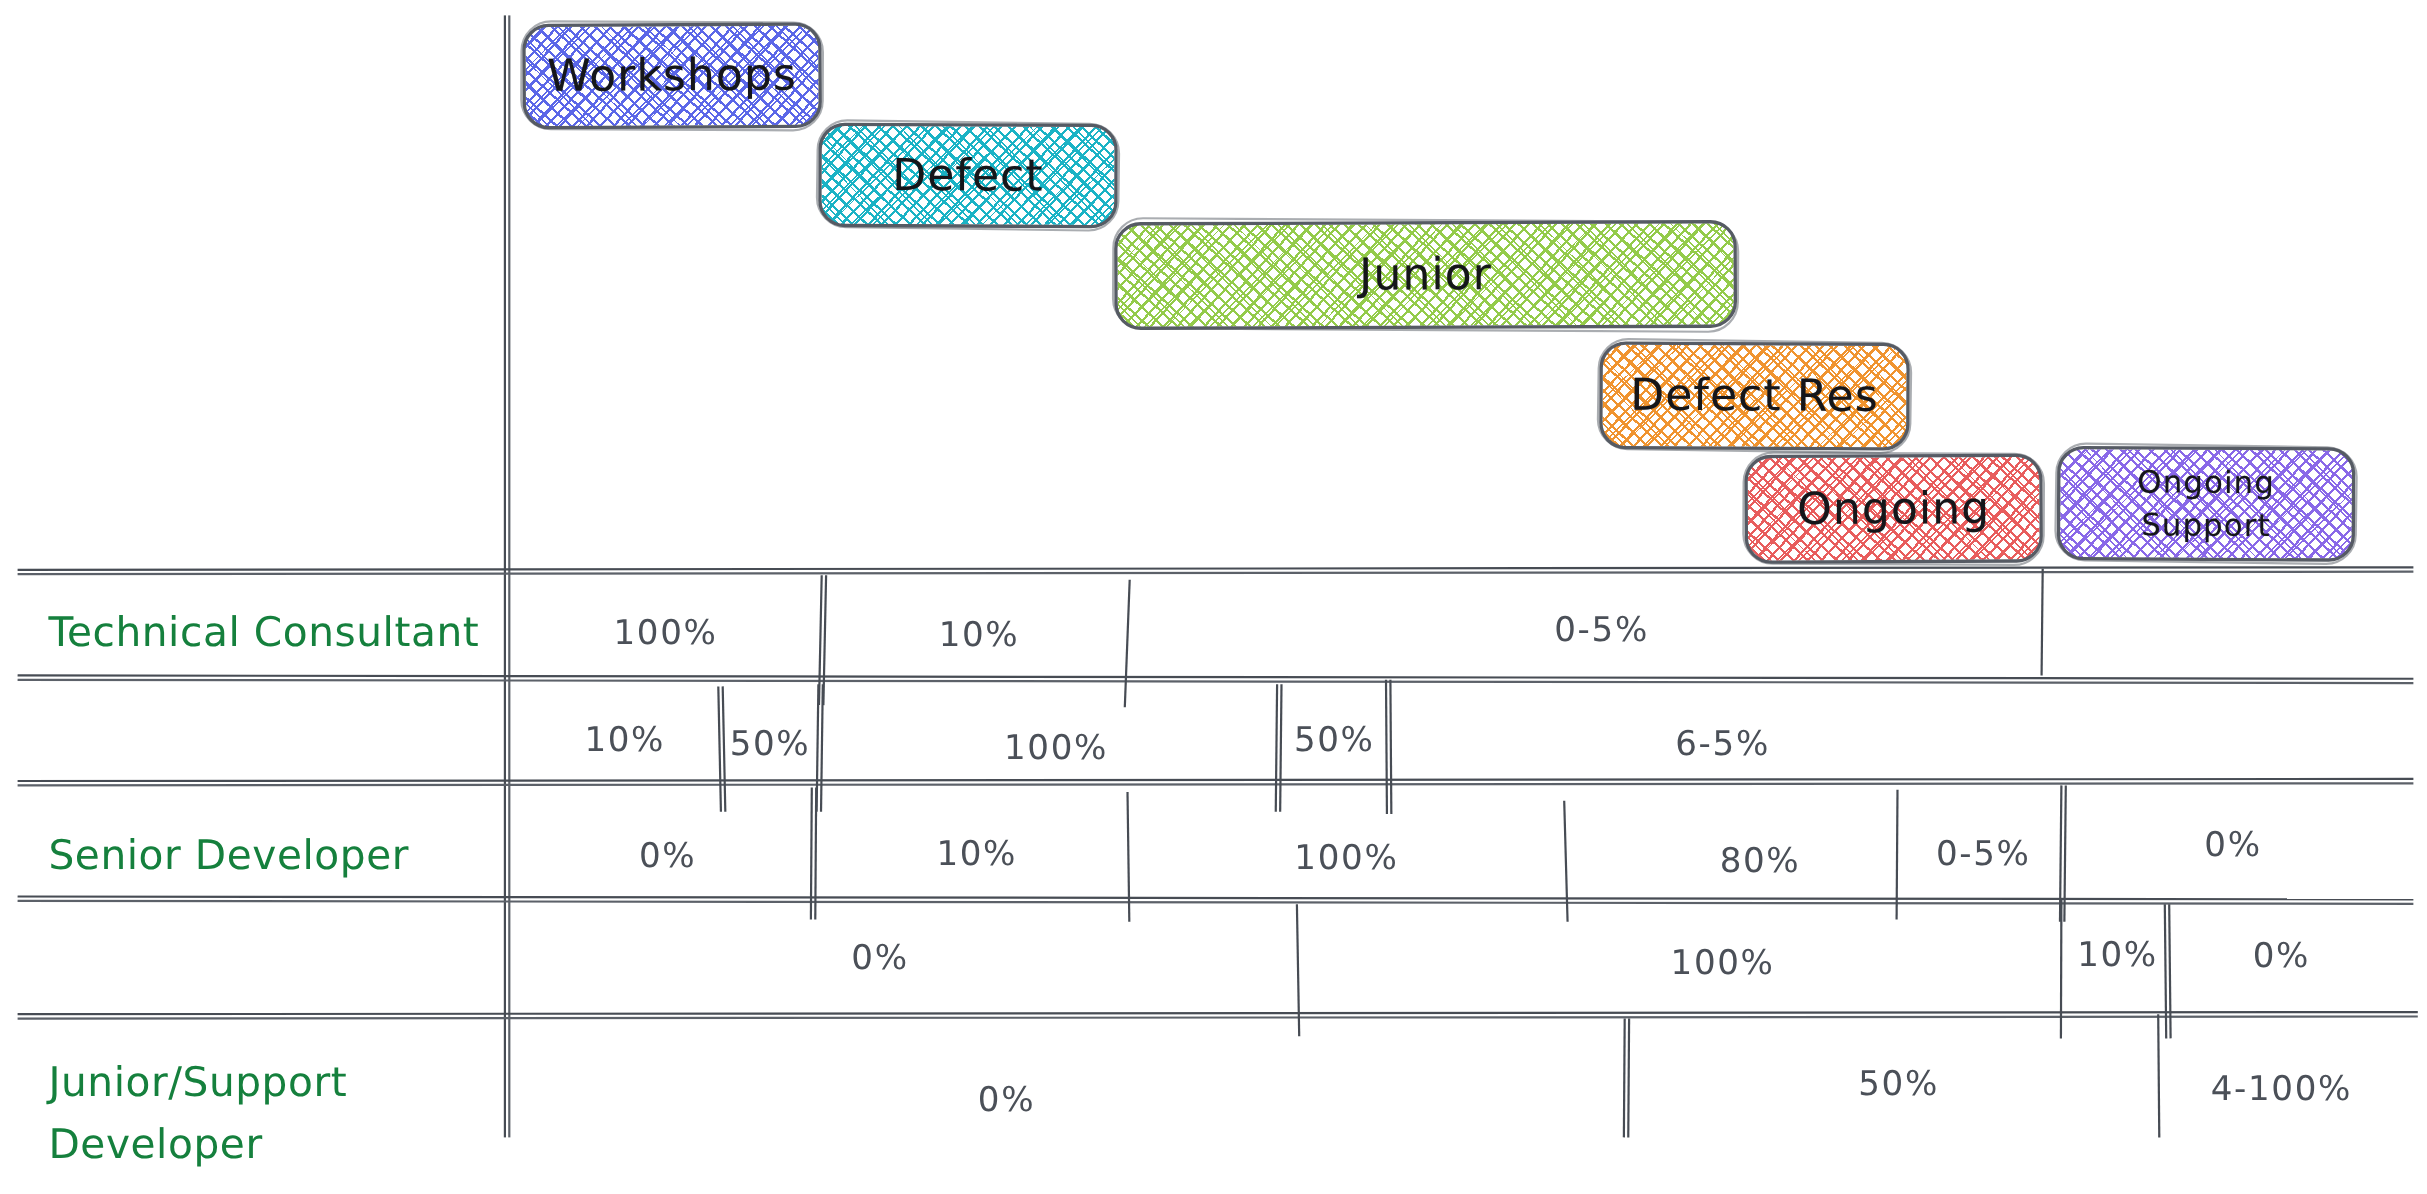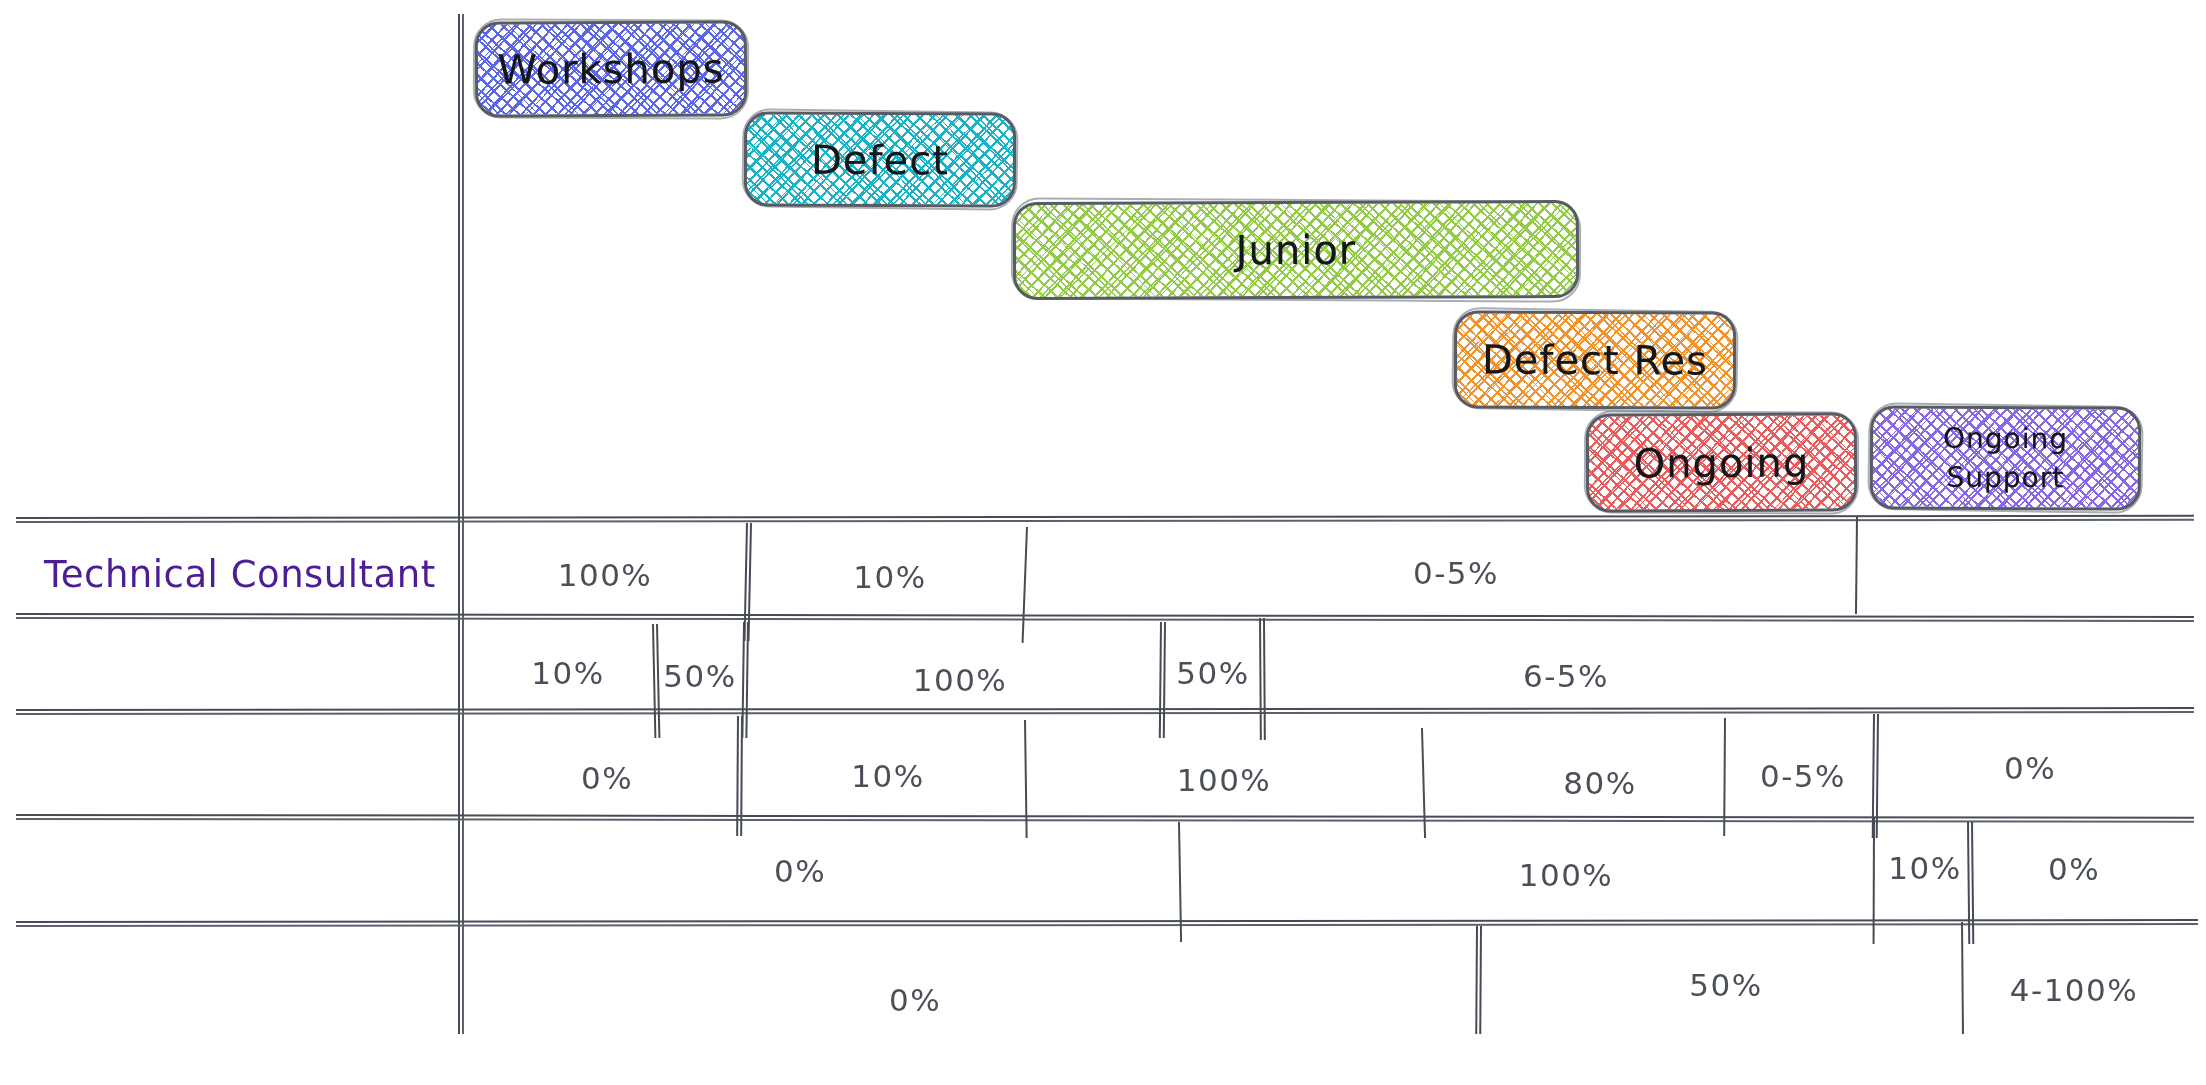--- a/index.html
+++ b/index.html
@@ -38,21 +38,21 @@
   }
   .vdiv {
     position:absolute; box-sizing:border-box; width:6px;
     border-left:2px solid #474c54; border-right:2px solid #474c54;
     transform-origin:center top; transform:rotate(var(--rot,0deg));
   }
   .vdiv.single { width:2.5px; border-right:none; }
   
   .role {
     position:absolute; left:44px; transform:translateY(-50%);
-    font-size:37px; color:#4c1d95; letter-spacing:.5px; line-height:1.5;
+    font-size:37px; color:#15803d; letter-spacing:.5px; line-height:1.5;
   }
   .role.wrap { width:350px; }
   .pct {
     position:absolute; transform:translate(-50%,-50%);
     font-size:31px; color:#4b5058; letter-spacing:1.5px;
   }
 </style>
 </head>
 <body>
 
@@ -101,20 +101,22 @@
   <div class="vdiv" style="left:1873px;top:714px;height:124px;--rot:0.6deg"></div>
 
   <div class="vdiv single" style="left:1178px;top:822px;height:120px;--rot:-1.0deg"></div>
   <div class="vdiv single" style="left:1873px;top:818px;height:126px;--rot:0.2deg"></div>
   <div class="vdiv" style="left:1967px;top:822px;height:122px;--rot:-0.6deg"></div>
 
   <div class="vdiv" style="left:1476px;top:926px;height:108px;--rot:0.4deg"></div>
   <div class="vdiv single" style="left:1961px;top:922px;height:112px;--rot:-0.5deg"></div>
 
   <div class="role" style="top:575px">Technical Consultant</div>
+  <div class="role" style="top:778px">Senior Developer</div>
+  <div class="role wrap" style="top:1012px">Junior/Support Developer</div>
 
   <span class="pct" style="left:605px;top:575px">100%</span>
   <span class="pct" style="left:890px;top:577px">10%</span>
   <span class="pct" style="left:1456px;top:573px">0-5%</span>
 
   <span class="pct" style="left:568px;top:673px">10%</span>
   <span class="pct" style="left:700px;top:676px">50%</span>
   <span class="pct" style="left:960px;top:680px">100%</span>
   <span class="pct" style="left:1213px;top:673px">50%</span>
   <span class="pct" style="left:1566px;top:676px">6-5%</span>

